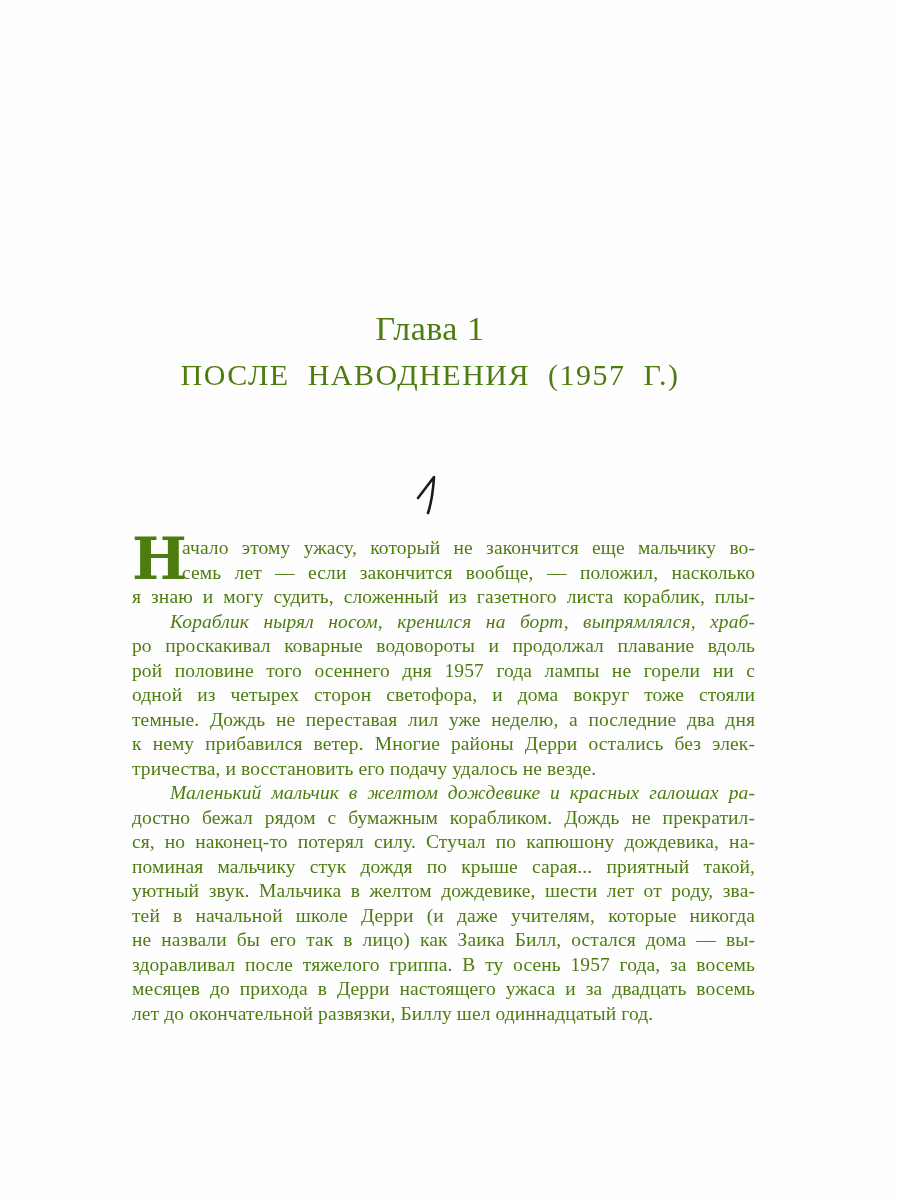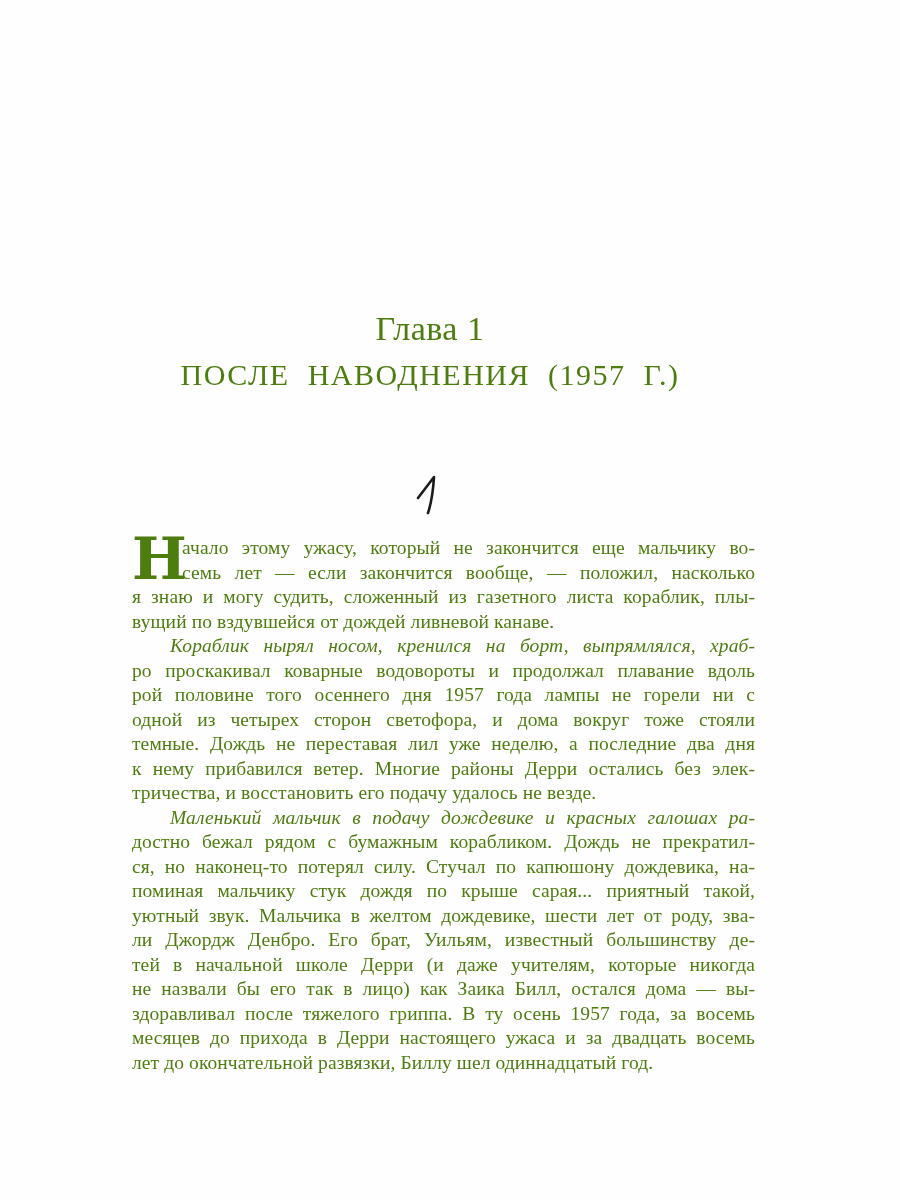--- a/index.html
+++ b/index.html
@@ -107,38 +107,36 @@
       <path d="M4 24 L20 3 C19.5 11 18 27 14 39" fill="none" stroke="#1b1b1b" stroke-width="2.6" stroke-linecap="round" stroke-linejoin="round"></path>
     </svg>
   </div>
 
   <div class="body-text" id="body-text">
       <div class="paragraph">
         <span class="drop-cap">Н</span>
         <div class="line">ачало этому ужасу, который не закончится еще мальчику во-</div>
         <div class="line">семь лет — если закончится вообще, — положил, насколько</div>
         <div class="line">я знаю и могу судить, сложенный из газетного листа кораблик, плы-</div>
-        <div class="line last">вущий по вздувшейся от дождей ливневой канаве.</div>
       </div>
       <div class="paragraph indent">
         <div class="line">Кораблик нырял носом, кренился на борт, выпрямлялся, храб-</div>
         <div class="line">ро проскакивал коварные водовороты и продолжал плавание вдоль</div>
         <div class="line">рой половине того осеннего дня 1957 года лампы не горели ни с</div>
         <div class="line">одной из четырех сторон светофора, и дома вокруг тоже стояли</div>
         <div class="line">темные. Дождь не переставая лил уже неделю, а последние два дня</div>
         <div class="line">к нему прибавился ветер. Многие районы Дерри остались без элек-</div>
         <div class="line last">тричества, и восстановить его подачу удалось не везде.</div>
       </div>
       <div class="paragraph indent">
-        <div class="line">Маленький мальчик в подачу дождевике и красных галошах ра-</div>
+        <div class="line">Маленький мальчик в желтом дождевике и красных галошах ра-</div>
         <div class="line">достно бежал рядом с бумажным корабликом. Дождь не прекратил-</div>
         <div class="line">ся, но наконец-то потерял силу. Стучал по капюшону дождевика, на-</div>
         <div class="line">поминая мальчику стук дождя по крыше сарая... приятный такой,</div>
         <div class="line">уютный звук. Мальчика в желтом дождевике, шести лет от роду, зва-</div>
-        <div class="line">ли Джордж Денбро. Его брат, Уильям, известный большинству де-</div>
         <div class="line">тей в начальной школе Дерри (и даже учителям, которые никогда</div>
         <div class="line">не назвали бы его так в лицо) как Заика Билл, остался дома — вы-</div>
         <div class="line">здоравливал после тяжелого гриппа. В ту осень 1957 года, за восемь</div>
         <div class="line">месяцев до прихода в Дерри настоящего ужаса и за двадцать восемь</div>
         <div class="line last">лет до окончательной развязки, Биллу шел одиннадцатый год.</div>
       </div>
     </div>
 
 </div>
 

